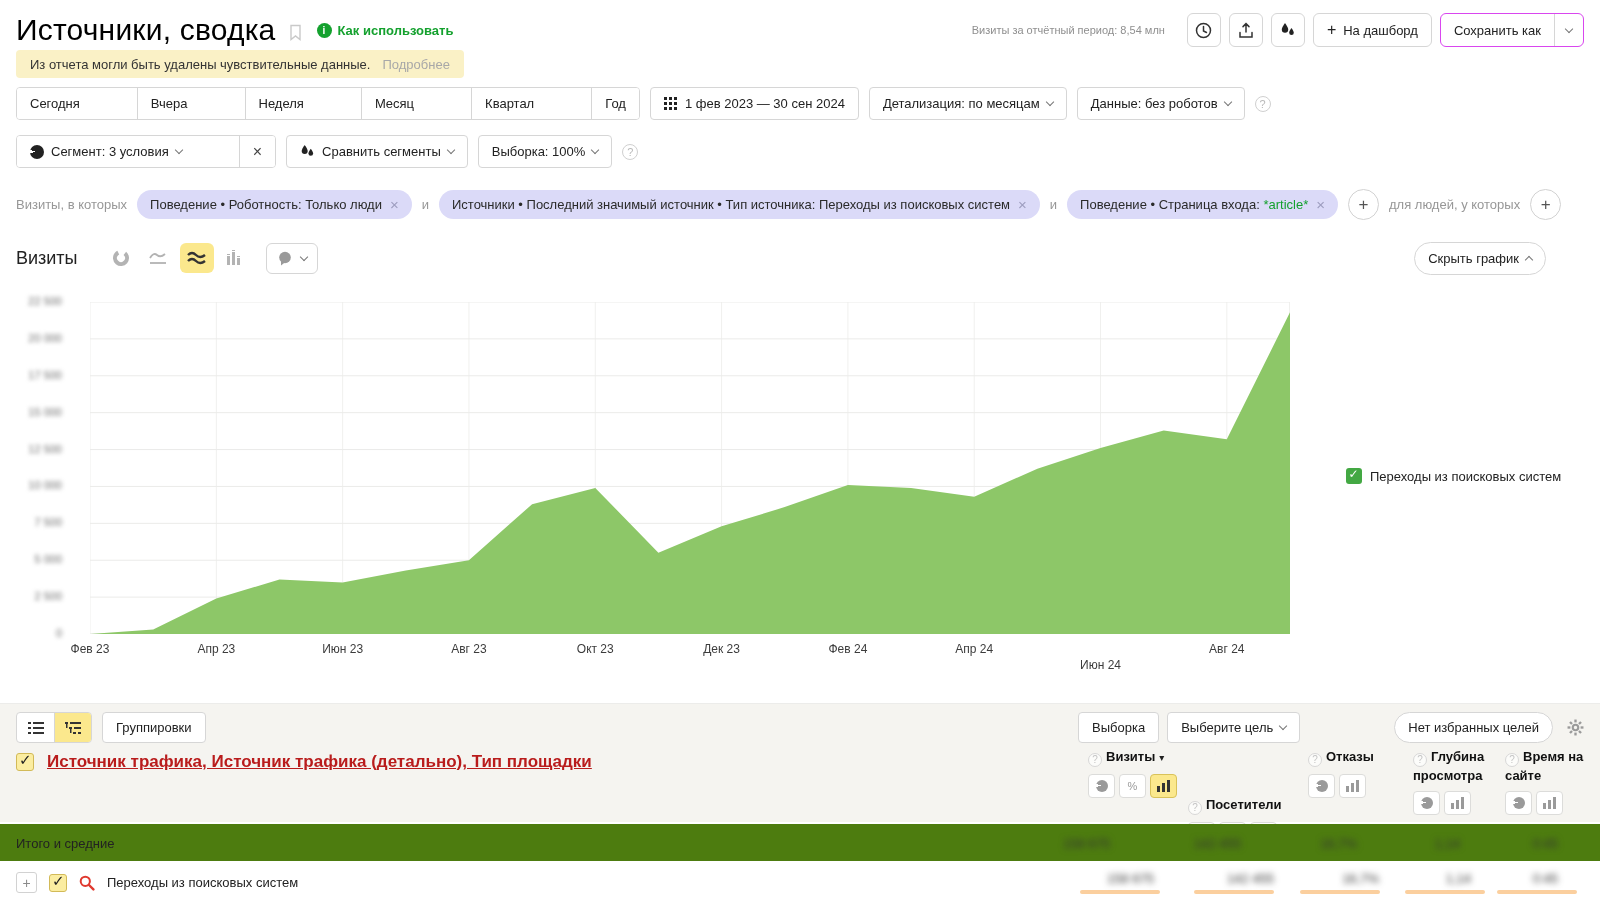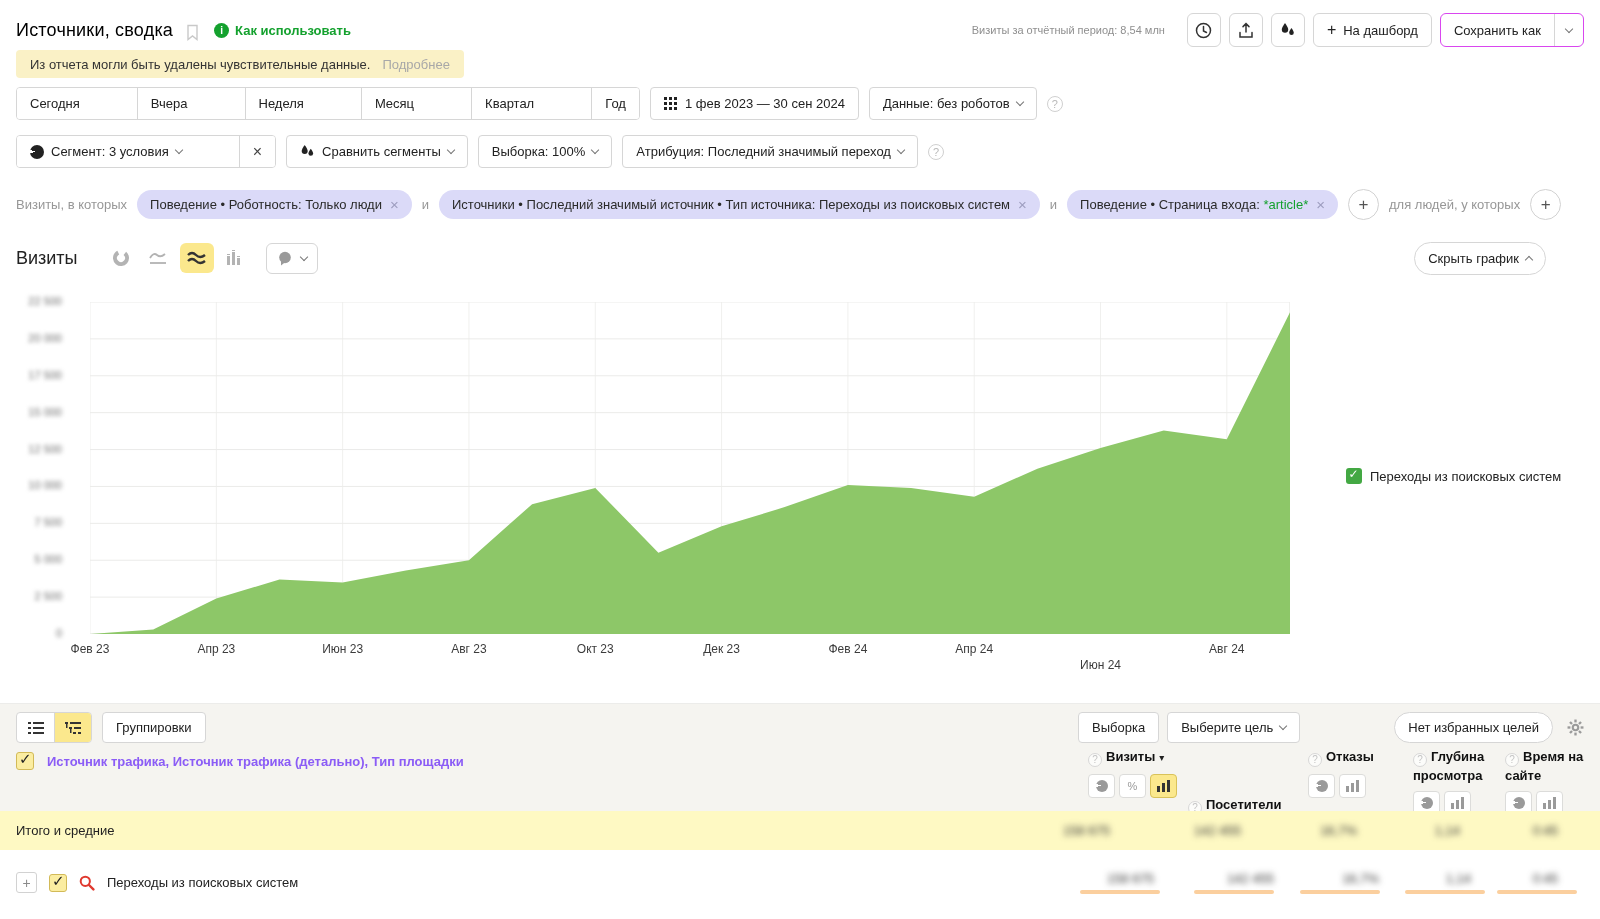--- a/index.html
+++ b/index.html
@@ -17,21 +17,21 @@
   .chv { display:inline-block; width:6px; height:6px; border-right:1.5px solid #777;
     border-bottom:1.5px solid #777; transform:rotate(45deg); margin-top:-3px; }
   .chv.up { transform:rotate(-135deg); margin-top:3px; }
   .qcircle { display:inline-flex; align-items:center; justify-content:center; width:16px; height:16px;
     border:1px solid #d0d0d0; border-radius:50%; color:#b9b9b9; font-size:11px; background:#fff; }
   .blur3 { filter:blur(3px); }
   .blur2 { filter:blur(2.2px); }
 
   
   .topbar { position:absolute; top:11px; left:16px; right:16px; height:38px; display:flex; align-items:center; }
-  .page-title { font-size:18px; font-weight:500; color:#000; letter-spacing:.2px; }
+  .page-title { font-size:30px; font-weight:500; color:#000; letter-spacing:.2px; }
   .bm-icon { margin:4px 0 0 12px; }
   .howto { display:flex; align-items:center; gap:6px; margin-left:14px; cursor:pointer; }
   .info-dot { width:15px; height:15px; border-radius:50%; background:#14a12e; color:#fff;
     display:inline-flex; align-items:center; justify-content:center; font-size:10px; font-weight:bold; }
   .howto-label { color:#14a12e; font-size:13px; font-weight:bold; }
   .topbar-right { margin-left:auto; display:flex; align-items:center; gap:8px; }
   .visits-summary { color:#8f8f8f; font-size:11px; margin-right:14px; }
   .split-btn { display:inline-flex; height:34px; border:1px solid #d946ef; border-radius:6px; overflow:hidden; }
   .split-btn > span { display:inline-flex; align-items:center; padding:0 13px; font-size:13px; cursor:pointer; }
   .split-btn .caretpart { border-left:1px solid #d6d6d6; padding:0 11px; }
@@ -88,21 +88,21 @@
   .ts-top { position:absolute; top:0; left:0; right:0; height:119px; background:#f5f4f0; border-top:1px solid #ececea; }
   .table-controls { position:absolute; top:9px; left:16px; display:flex; align-items:center; gap:10px; }
   .toggle-group { display:inline-flex; border:1px solid #d6d6d6; border-radius:4px; overflow:hidden; height:31px; background:#fff; }
   .toggle-group .tg { width:37px; display:inline-flex; align-items:center; justify-content:center;
     cursor:pointer; color:#444; border-left:1px solid #d6d6d6; }
   .toggle-group .tg:first-child { border-left:none; }
   .toggle-group .tg.selected { background:#fbe88d; }
   .metrics-controls { position:absolute; top:9px; left:1078px; right:16px; display:flex; align-items:center; gap:8px; }
   .gear { margin-left:6px; cursor:pointer; }
   .grouping-header { position:absolute; top:49px; left:16px; display:flex; align-items:center; gap:13px; }
-  .grouping-title { font-size:13px; font-weight:bold; color:#8b5cf6; }
+  .grouping-title { font-size:17px; font-weight:bold; color:#b91c1c;text-decoration:underline; }
   .ycheck { width:18px; height:18px; border:1px solid #d2ba58; background:#fbeda1; border-radius:3px;
     position:relative; cursor:pointer; flex:none; }
   .ycheck::after { content:"✓"; position:absolute; left:2px; top:-3px; color:#222; font-size:15px; font-weight:bold; }
 
   .col-headers { position:absolute; top:45px; left:1080px; right:16px; display:flex; }
   .mcol { padding-left:8px; }
   .mcol.c0 { width:100px; } .mcol.c1 { width:120px;margin-top:48px; } .mcol.c2 { width:105px; }
   .mcol.c3 { width:92px; } .mcol.c4 { width:87px; }
   .mcol-head { font-size:13px; font-weight:bold; color:#111; line-height:17px; }
   .mcol-head .qmark { display:inline-flex; align-items:center; justify-content:center; width:14px; height:14px;
@@ -110,21 +110,21 @@
     margin-right:4px; vertical-align:-2px; background:#fcfcfa; }
   .sort-arrow { font-size:10px; margin-left:4px; color:#222; }
   .viz-group { display:flex; gap:4px; margin-top:7px; }
   .viz-btn { width:27px; height:24px; border:1px solid #dcdcda; border-radius:4px; background:#fff;
     display:inline-flex; align-items:center; justify-content:center; color:#9a9a9a; font-size:11px; cursor:pointer; }
   .viz-btn.selected { background:#fbe88d; border-color:#d9c25a; color:#333; }
   .ic-minipie { width:12px; height:12px; border-radius:50%;
     background:conic-gradient(currentColor 0 262deg, transparent 262deg 290deg, currentColor 290deg 360deg); }
 
   .trow { position:absolute; left:0; right:0; display:flex; align-items:center; padding-right:16px; }
-  .totals-row { top:108px; height:39px; background:#fef9c3;gap:11px; }
+  .totals-row { top:121px; height:39px; background:#4d7c0f;gap:11px; }
   .data-row { top:158px; height:43px; background:#fff; }
   .trow-left { flex:1; display:flex; align-items:center; gap:12px; padding-left:16px; font-size:13px; color:#222; }
   .vcell { text-align:right; padding-right:26px; font-size:13px; color:#333; }
   .vcell.c0 { width:100px; } .vcell.c1 { width:120px; } .vcell.c2 { width:105px; }
   .vcell.c3 { width:92px; } .vcell.c4 { width:87px; }
   .pct-bar { height:4px; width:80px; background:#fbcf9e; border-radius:2px; margin:4px 0 0 auto; }
   .expand-btn { width:21px; height:21px; border:1px solid #d2d2d2; border-radius:3px; background:#fff;
     color:#8a8a8a; font-size:14px; display:inline-flex; align-items:center; justify-content:center; cursor:pointer; }
 
   svg { display:block; }
@@ -202,20 +202,24 @@
             <rect x="5" y="5" width="3" height="3"></rect>
             <rect x="10" y="5" width="3" height="3"></rect>
           <rect x="0" y="10" width="3" height="3"></rect>
             <rect x="5" y="10" width="3" height="3"></rect>
             <rect x="10" y="10" width="3" height="3"></rect>
         </g>
       </svg>
       <span>1 фев 2023 — 30 сен 2024</span>
     </button>
     <button class="btn">
+      <span>Детализация: по месяцам</span>
+      <i class="chv"></i>
+    </button>
+    <button class="btn">
       <span>Данные: без роботов</span>
       <i class="chv"></i>
     </button>
     <span class="qcircle">?</span>
   </div>
 
   <div class="row segment-row">
     <span class="btn-group">
       <span class="seg">
         <span class="pie-dot"></span>
@@ -227,24 +231,20 @@
     <button class="btn">
       <svg width="15" height="15" viewBox="0 0 16 16">
         <path d="M5 1 C5 1 1.8 5.2 1.8 7.5 a3.2 3.2 0 0 0 6.4 0 C8.2 5.2 5 1 5 1 Z" fill="#222"></path>
         <path d="M11.5 5 C11.5 5 9 8.2 9 10.1 a2.5 2.5 0 0 0 5 0 C14 8.2 11.5 5 11.5 5 Z" fill="#222"></path>
       </svg>
       <span>Сравнить сегменты</span>
       <i class="chv"></i>
     </button>
     <button class="btn">
       <span>Выборка: 100%</span>
-      <i class="chv"></i>
-    </button>
-    <button class="btn">
-      <span>Атрибуция: Последний значимый переход</span>
       <i class="chv"></i>
     </button>
     <span class="qcircle">?</span>
   </div>
 
   <div class="row chips-row">
     <span class="muted">Визиты, в которых</span>
     <span class="chip">
       <span>Поведение • Роботность: Только люди</span>
       <span class="x">×</span>

